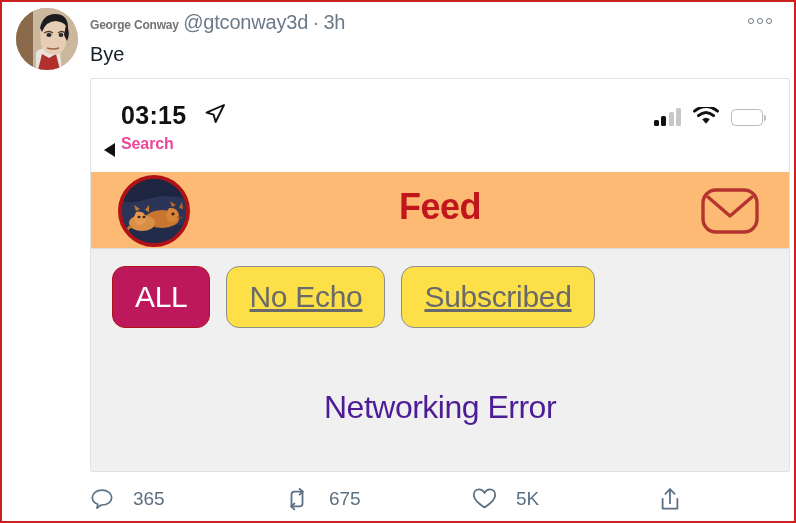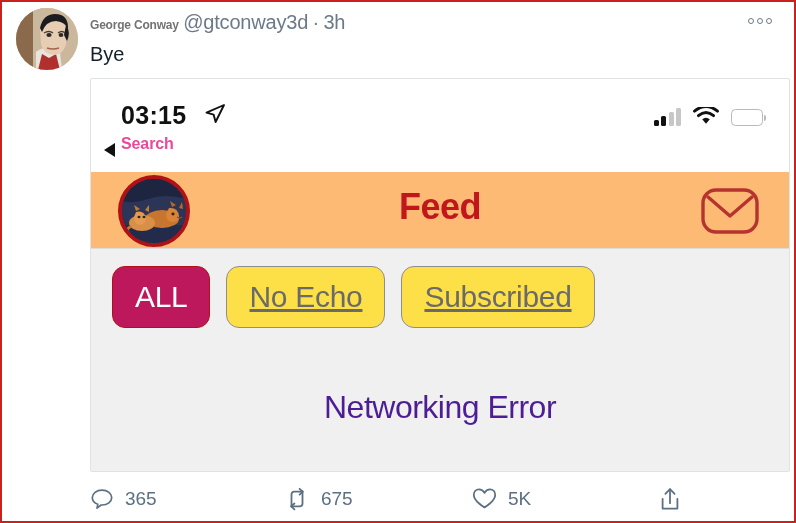--- a/index.html
+++ b/index.html
@@ -279,21 +279,21 @@
     position: absolute;
     left: 88px;
     top: 482px;
     width: 640px;
     height: 34px;
   }
   .action {
     position: absolute;
     display: flex;
     align-items: center;
-    gap: 11px;
+    gap: 19px;
     color: #5b7083;
   }
   .action .count {
     font-size: 19px;
     color: #5b7083;
     letter-spacing: -0.1px;
   }
   #action-reply  { left: 0px;   top: 3px; }
   #action-retweet{ left: 194px; top: 3px; justify-content: space-between; }
   #action-like   { left: 382px; top: 3px; }

